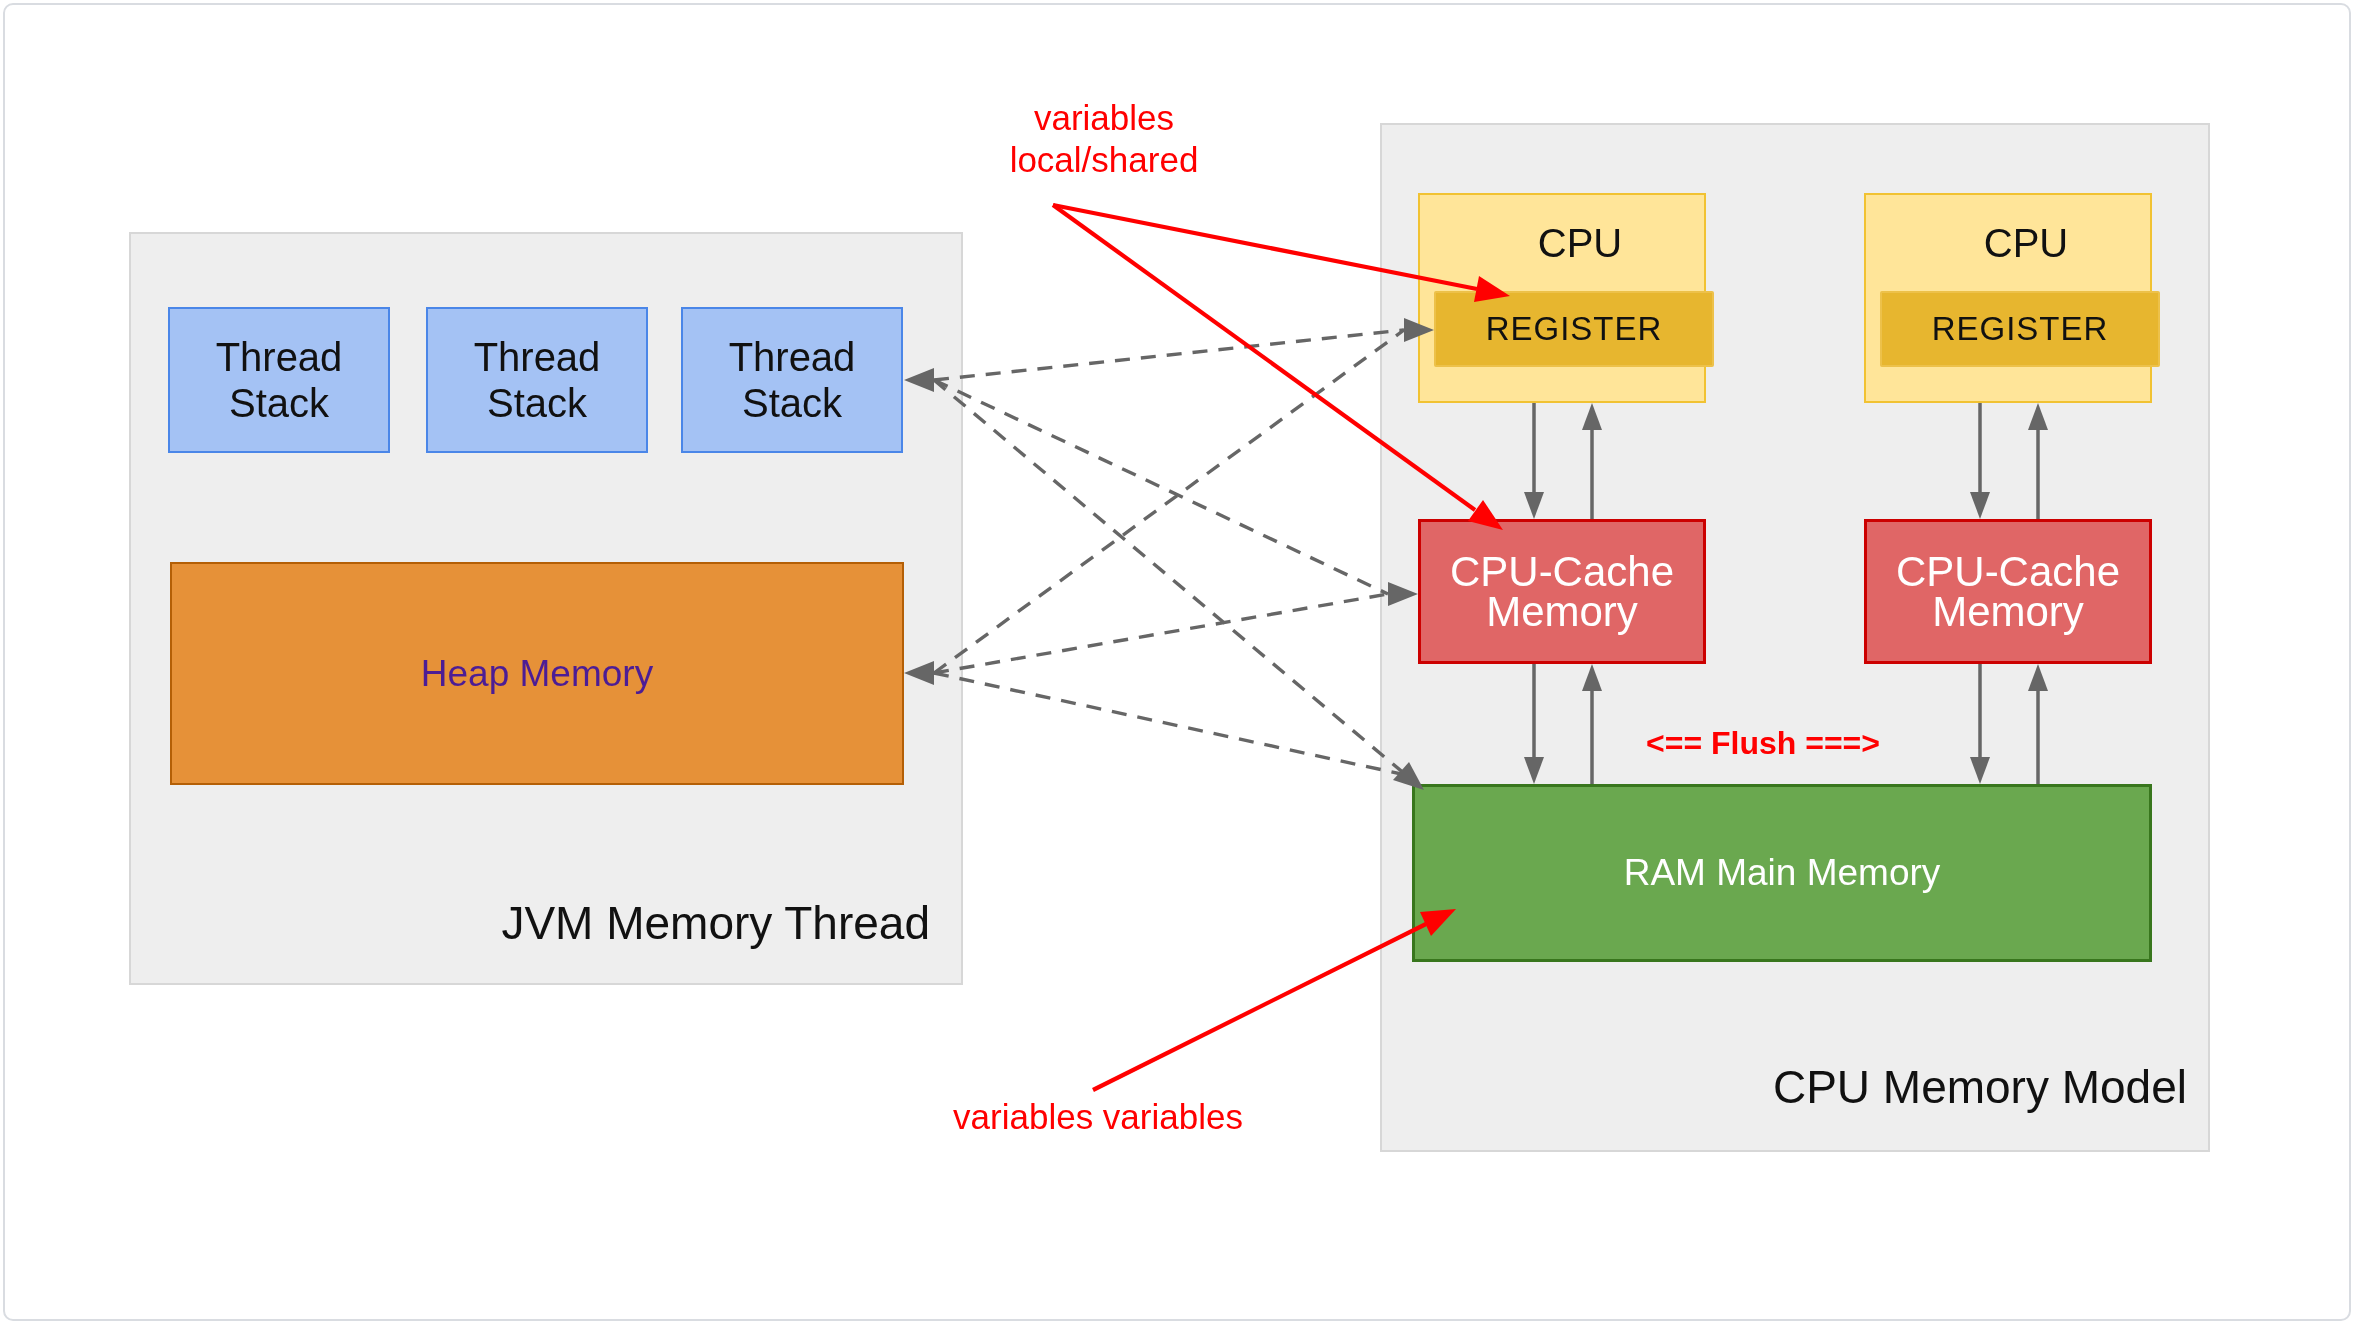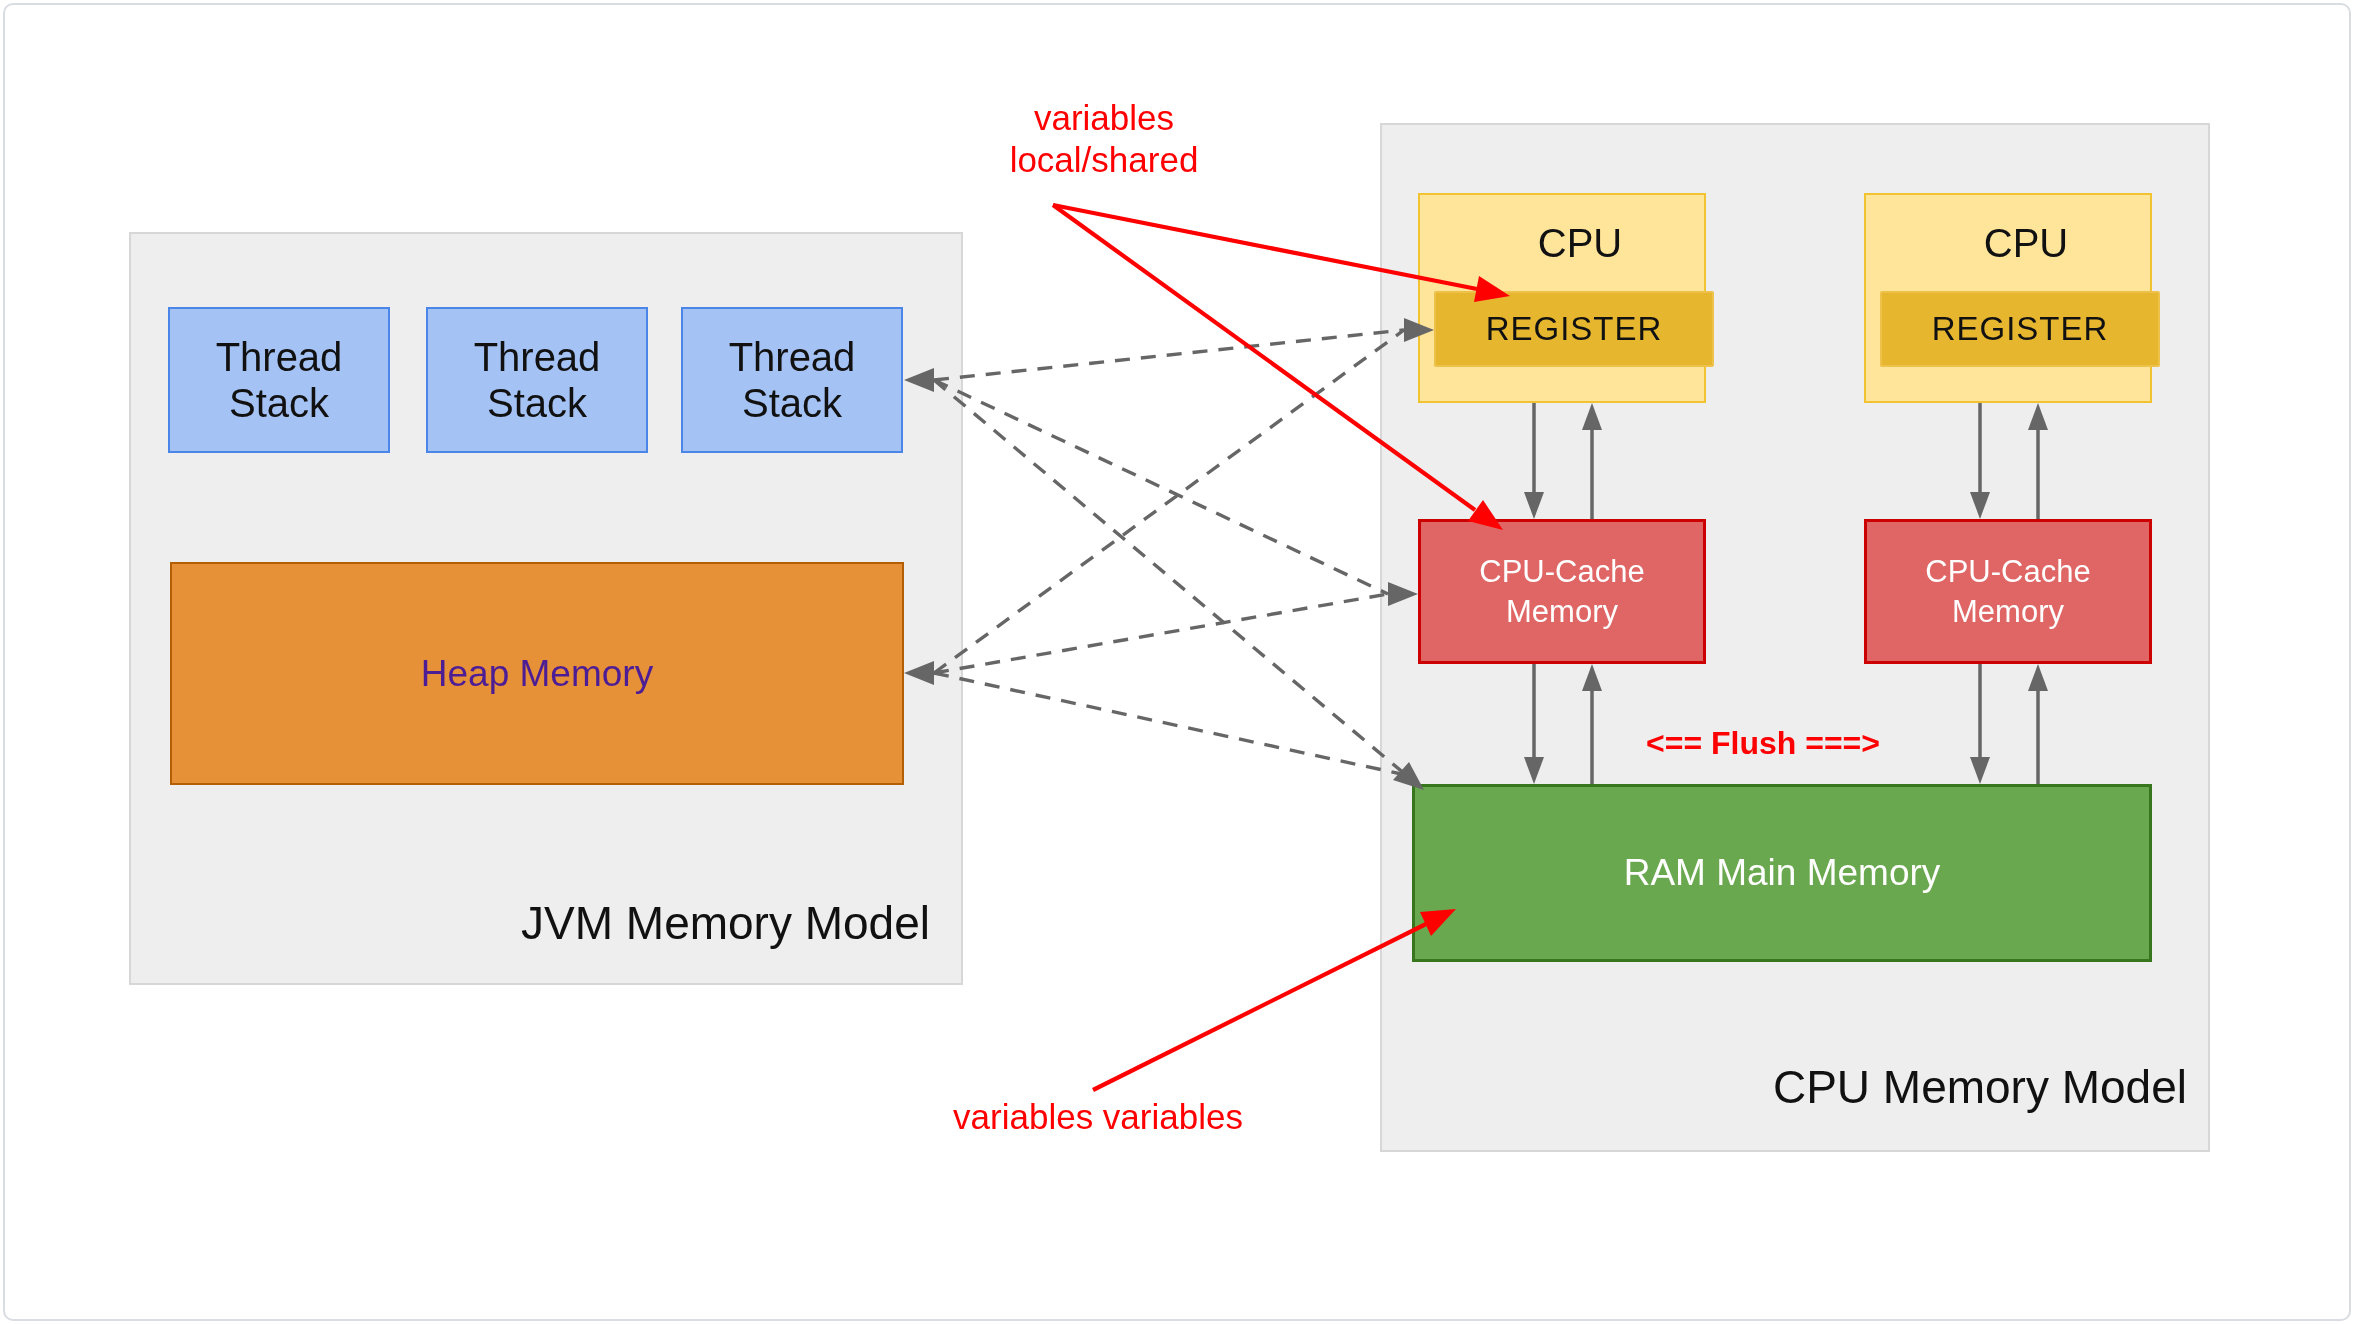--- a/index.html
+++ b/index.html
@@ -39,42 +39,42 @@
     font-size:40px; color:#111111;padding-left:36px;
   }
   .register{
     position:absolute; left:14px; top:96px; width:280px; height:76px;
     background:#e7b62f; border:2px solid #edc14a; border-radius:2px;
     display:flex; align-items:center; justify-content:center;
     font-size:33px; color:#111111; letter-spacing:1px; box-sizing:border-box;
   }
   .cache{
     background:#e06666; border:3px solid #cc0000; color:#ffffff;
-    font-size:31px; line-height:40px; padding:0 24px;
+    font-size:42px; line-height:40px; padding:0 24px;
   }
   .ram{
     background:#6aa84f; border:3px solid #38761d; color:#ffffff; font-size:37px;
   }
   .ann{
     position:absolute; color:#ff0000; font-size:35px; line-height:42px;
     text-align:center; white-space:nowrap;
   }
   .ann.flush{font-weight:bold; font-size:32px;}
   .connector-layer{
     position:absolute; left:0; top:0; width:2354px; height:1324px; pointer-events:none;
   }
 </style>
 </head>
 <body>
 
 <div class="page">
   <div class="page-frame"></div>
 
   <div class="panel" style="left:129px; top:232px; width:834px; height:753px;"></div>
-  <div class="panel-title" style="left:430px; top:894px; width:500px;">JVM Memory Model</div>
+  <div class="panel-title" style="left:430px; top:894px; width:500px;">JVM Memory Thread</div>
 
   <div class="panel" style="left:1380px; top:123px; width:830px; height:1029px;"></div>
   <div class="panel-title" style="left:1687px; top:1058px; width:500px;">CPU Memory Model</div>
 
   <div class="box thread" style="left:168px; top:307px; width:222px; height:146px;">Thread Stack</div>
   <div class="box thread" style="left:426px; top:307px; width:222px; height:146px;">Thread Stack</div>
   <div class="box thread" style="left:681px; top:307px; width:222px; height:146px;">Thread Stack</div>
 
   <div class="box heap" style="left:170px; top:562px; width:734px; height:223px;">Heap Memory</div>
 

